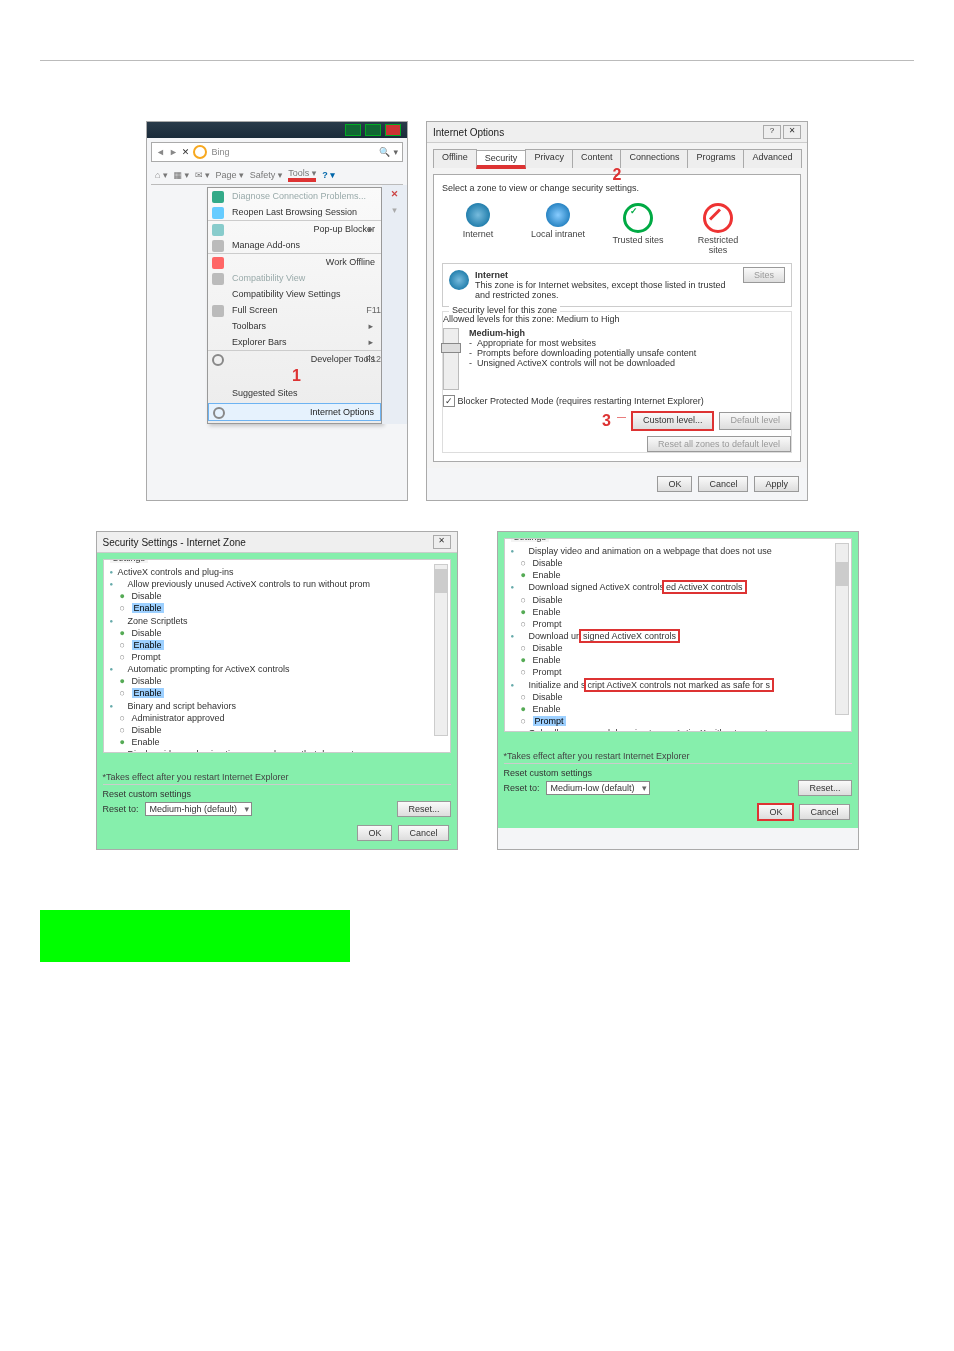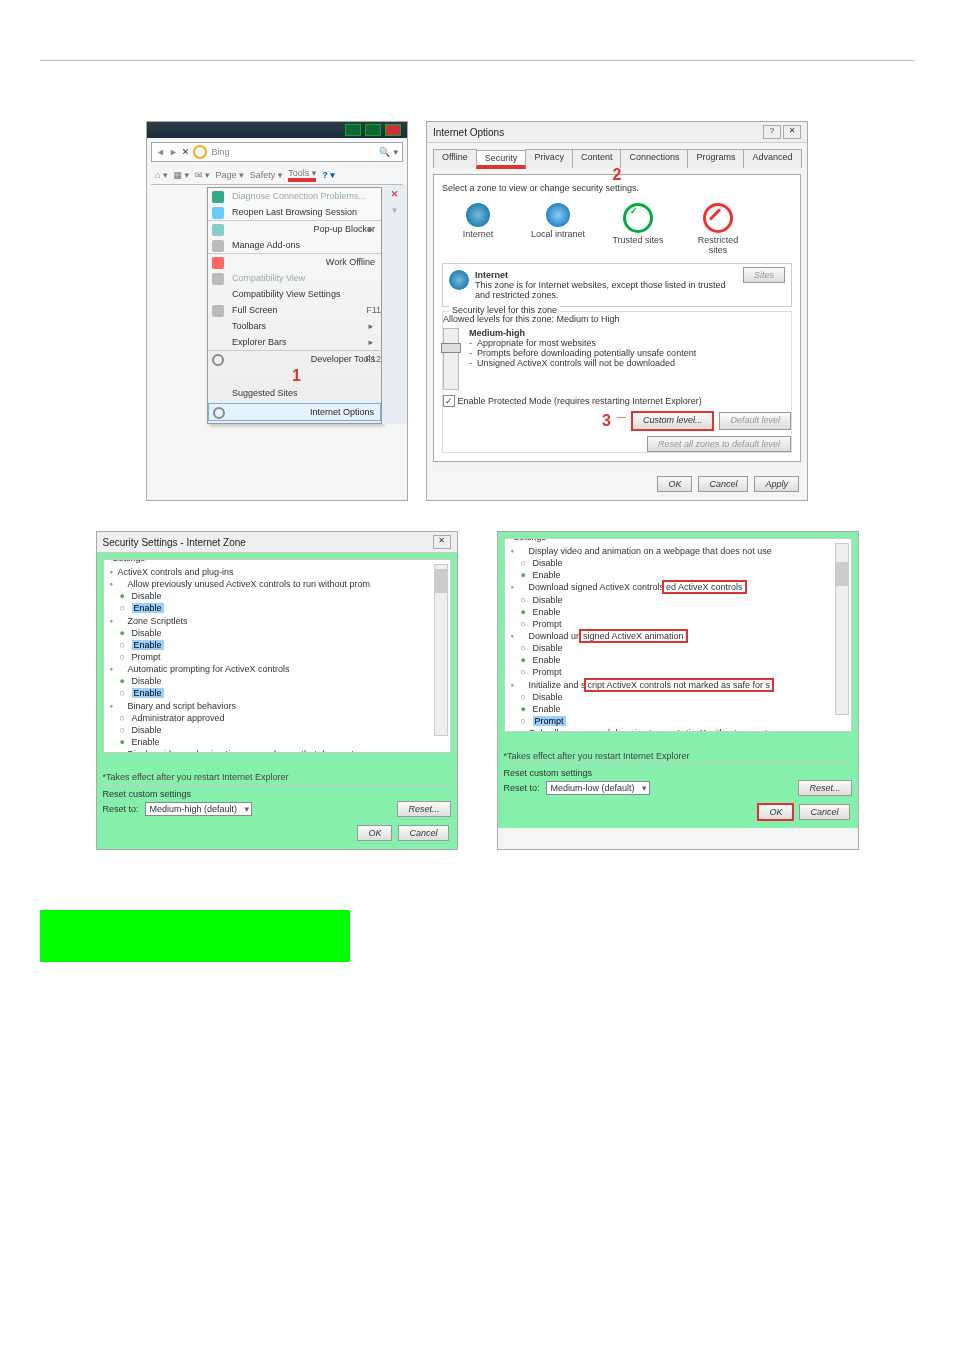--- a/index.html
+++ b/index.html
@@ -71,21 +71,21 @@
   .p2 .slider-row { display:flex; gap:10px; }
   .p2 .slider { width:14px; height:60px; border:1px solid #bbb; position:relative; background:#eee;}
   .p2 .slider .thumb { position:absolute; left:-3px; top:14px; width:18px; height:8px; background:#ddd; border:1px solid #888;}
   .p2 .lvl-desc li { list-style:none; position:relative; padding-left:8px;}
   .p2 .lvl-desc li::before{content:"-"; position:absolute; left:0;}
   .p2 .chk { margin-top:6px; }
   .p2 .btn-row { display:flex; justify-content:flex-end; gap:6px; margin-top:6px;}
   .p2 .callout-2 { color:#d33; font-weight:bold; font-size:16px; display:inline-block; }
   .p2 .callout-3 { color:#d33; font-weight:bold; font-size:16px; display:inline-block; vertical-align:middle;}
   .p2 .buttons-main { display:flex; justify-content:flex-end; gap:6px; padding:8px; }
-  .btn { border:1px solid #999; background:linear-gradient(#fafafa,#ddd); padding:2px 10px; font-size:9px; color:#333;font-style:italic;}
+  .btn { border:1px solid #999; background:linear-gradient(#fafafa,#ddd); padding:2px 10px; font-size:9px; color:#333;}
   .btn.disabled { color:#999; }
 
   .hl-red-border { outline:2px solid #d33; outline-offset:-1px; }
 
   
   .p3, .p4 { width: 360px; }
   .p3 .body, .p4 .body { padding:6px; background:#86efac; }
   .sg2 { border:1px solid #ccc; background:#fff; position:relative; padding:6px; height: 180px; overflow:hidden; }
   .sg2 .sg-t { position:absolute; top:-7px; left:6px; background:#f4f4f4; padding:0 3px; }
   .treelist { font-size:9px; line-height:1.35; }
@@ -210,21 +210,21 @@
                 </div>
               <div>
                 <div style="font-weight:bold">Medium-high</div>
                 <ul class="lvl-desc" style="margin:0;padding:0">
                   <li>Appropriate for most websites</li>
                   <li>Prompts before downloading potentially unsafe content</li>
                   <li>Unsigned ActiveX controls will not be downloaded</li>
                 </ul>
               </div>
             </div>
-            <div class="chk"><span style="border:1px solid #888;padding:0 1px;margin-right:3px">✓</span><span>Enable Protected Mode (requires restarting Internet Explorer)</span></div>
+            <div class="chk"><span style="border:1px solid #888;padding:0 1px;margin-right:3px">✓</span><span>Blocker Protected Mode (requires restarting Internet Explorer)</span></div>
             <div class="btn-row">
               <span class="callout-3">3</span>
               <span style="color:#d33">—</span>
               <span class="btn hl-red-border">Custom level...</span>
               <span class="btn disabled">Default level</span>
             </div>
             <div class="btn-row">
               <span class="btn disabled">Reset all zones to default level</span>
             </div>
           </div>
@@ -297,21 +297,21 @@
               <div class="thumb"></div>
             </div>
           <div class="treelist">
             <div class="gi" style="padding-left:18px">Display video and animation on a webpage that does not use</div>
             <div class="op"><span>Disable</span></div>
             <div class="op sel"><span>Enable</span></div>
             <div class="gi" style="padding-left:18px"><span style="white-space:pre">Download signed ActiveX controls</span><span class="hl-red">ed ActiveX controls</span></div>
             <div class="op"><span>Disable</span></div>
             <div class="op sel"><span>Enable</span></div>
             <div class="op"><span>Prompt</span></div>
-            <div class="gi" style="padding-left:18px"><span>Download un</span><span class="hl-red">signed ActiveX animation</span></div>
+            <div class="gi" style="padding-left:18px"><span>Download un</span><span class="hl-red">signed ActiveX controls</span></div>
             <div class="op"><span>Disable</span></div>
             <div class="op sel"><span>Enable</span></div>
             <div class="op"><span>Prompt</span></div>
             <div class="gi" style="padding-left:18px"><span>Initialize and s</span><span class="hl-red">cript ActiveX controls not marked as safe for s</span></div>
             <div class="op"><span>Disable</span></div>
             <div class="op sel"><span>Enable</span></div>
             <div class="op"><span class="hl-blue">Prompt</span></div>
             <div class="gi" style="padding-left:18px">Only allow approved domains to use ActiveX without prompt</div>
           </div>
         </div>

